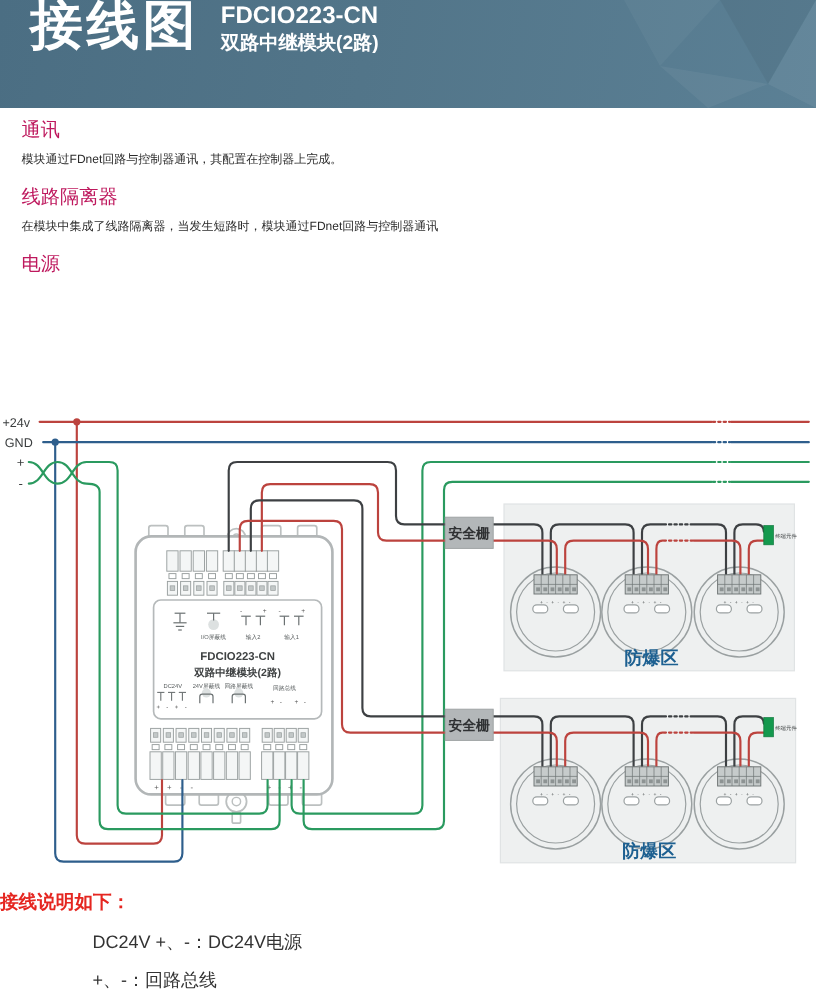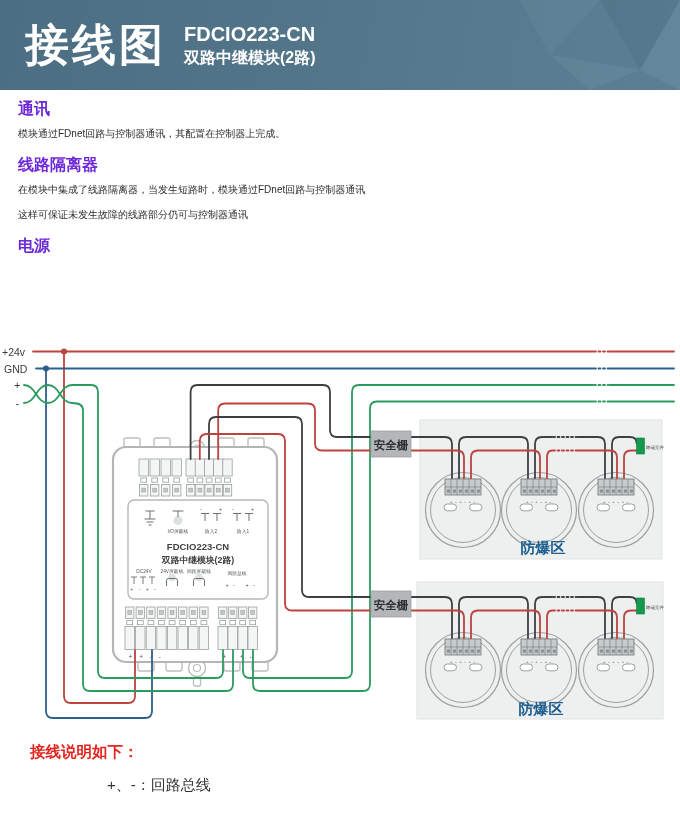--- a/index.html
+++ b/index.html
@@ -1,36 +1,36 @@
 <!DOCTYPE html>
 <html><head>
 <meta charset="utf-8">
 <style>
   html,body{margin:0;padding:0;background:#fff;}
   .page{position:relative;width:680px;height:831px;background:#fff;overflow:hidden;
         font-family:"Liberation Sans","DejaVu Sans",sans-serif;color:#2c2c2c;}
   
   .header{position:relative;height:90px;background:linear-gradient(100deg,#4b6e83 0%,#527589 45%,#5b8095 100%);
-          display:flex;align-items:center;padding-left:25px;box-sizing:border-box;overflow:hidden;}
+          display:flex;padding-left:25px;box-sizing:border-box;overflow:hidden;}
   .header svg.pattern{position:absolute;right:0;top:0;}
   .header-title{font-size:44px;font-weight:800;color:#fff;letter-spacing:3px;line-height:1;position:relative;}
   .header-sub{margin-left:18px;color:#fff;position:relative;}
   .header-model{font-size:20px;font-weight:600;line-height:26px;}
   .header-type{font-size:16px;font-weight:600;line-height:22px;}
   
   .text-area{height:243px;padding:0 0 0 18px;box-sizing:border-box;}
   .note{margin:0;padding-top:14px;font-size:15.5px;font-weight:700;color:#e52620;}
   .note .gap{display:inline-block;width:18px;}
-  .sec-h{margin:7px 0 0 0;font-size:16px;font-weight:700;color:#6d28d9;line-height:24px;}
+  .sec-h{margin:7px 0 0 0;font-size:16px;font-weight:400;color:#be185d;line-height:24px;}
   .sec-p{margin:0;font-size:10px;color:#2c2c2c;line-height:25px;}
   
   .diagram{display:block;}
   .diagram text{font-family:"Liberation Sans","DejaVu Sans",sans-serif;}
   
-  .instructions{padding-left:30px;}
+  .instructions{padding-left:0;}
   .instr-title{margin:10px 0 0 0;font-size:15.5px;font-weight:700;color:#e52620;}
   .instr-item{margin:13px 0 0 77px;font-size:15px;color:#333;}
   .instr-item.first{margin-top:13px;}
 </style>
 </head>
 <body>
 
 <div class="page">
 
   <div class="header">
@@ -47,21 +47,20 @@
     </div>
   </div>
 
   <div class="text-area">
 
     <p class="sec-h">通讯</p>
     <p class="sec-p">模块通过FDnet回路与控制器通讯，其配置在控制器上完成。</p>
 
     <p class="sec-h">线路隔离器</p>
     <p class="sec-p">在模块中集成了线路隔离器，当发生短路时，模块通过FDnet回路与控制器通讯</p>
-    <p class="sec-p">这样可保证未发生故障的线路部分仍可与控制器通讯</p>
 
     <p class="sec-h">电源</p>
   </div>
 
   <svg class="diagram" width="680" height="392" viewBox="0 333 680 392">
     <defs>
       <g id="term-top">
         <rect x="0" y="0" width="9.4" height="17" fill="#f4f6f6" stroke="#9aa0a0" stroke-width="0.8"></rect>
         <rect x="1.8" y="19" width="5.8" height="4.2" fill="#fff" stroke="#9aa0a0" stroke-width="0.8"></rect>
         <rect x="0.5" y="25.5" width="8.4" height="11.5" fill="#f4f6f6" stroke="#9aa0a0" stroke-width="0.8"></rect>
@@ -332,17 +331,18 @@
     <text x="541" y="707" font-size="15" font-weight="bold" fill="#1d6091" text-anchor="middle">防爆区</text>
 
     <text x="2" y="348.5" font-size="10.5" fill="#3a3d3e">+24v</text>
     <text x="4" y="365.5" font-size="10.5" fill="#3a3d3e">GND</text>
     <text x="14" y="382" font-size="11" fill="#3a3d3e">+</text>
     <text x="15.5" y="400" font-size="11" fill="#3a3d3e">-</text>
   </svg>
 
   <div class="instructions">
     <p class="instr-title">接线说明如下：</p>
+    <p class="instr-item first">DC24V +、-：DC24V电源</p>
     <p class="instr-item">+、-：回路总线</p>
 
   </div>
 
 </div>
 
 </body></html>

